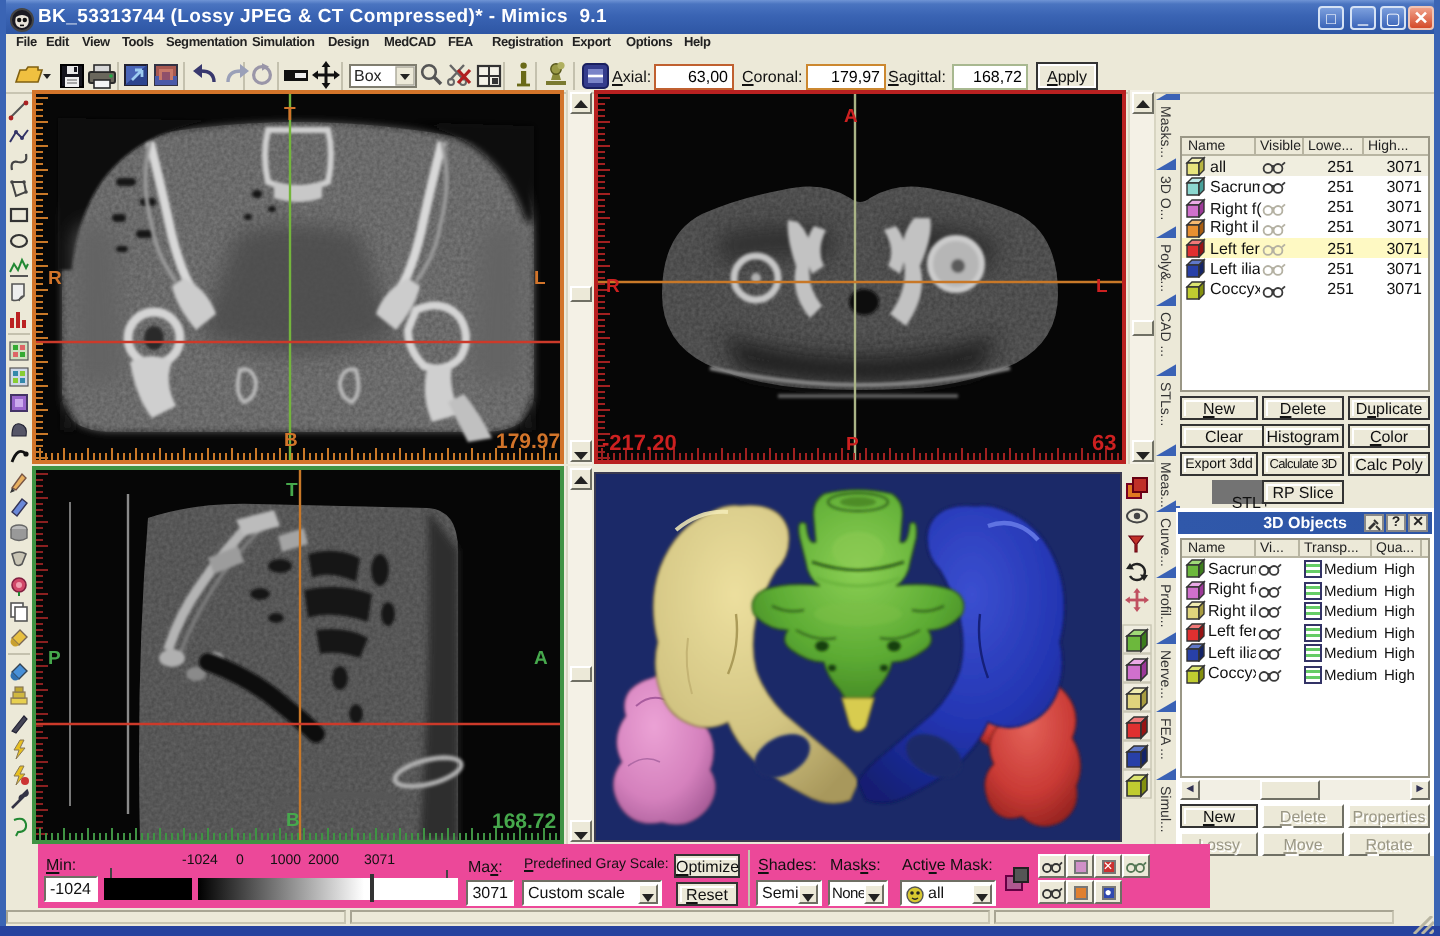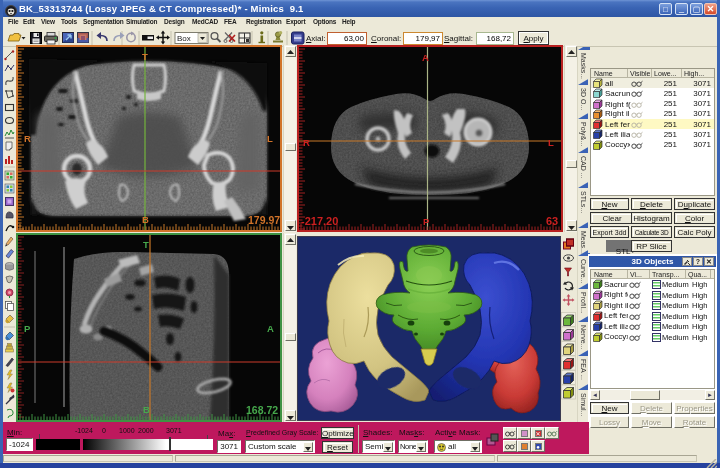--- a/index.html
+++ b/index.html
@@ -1427,21 +1427,21 @@
   <div class="btn abs" style="left:40px;top:0;width:30px;height:10px;"></div>
  </div>
  <div class="btn abs" style="left:2px;top:148px;width:39px;height:12px;line-height:11px;border:1px solid #333;box-shadow:inset 0 0 0 1px #ece9d8, inset 1px 1px 0 1px #fff;"><u>N</u>ew</div>
  <div class="btn abs" style="left:43px;top:148px;width:41px;height:12px;line-height:11px;color:#9a9786;text-shadow:1px 1px 0 #fff;"><u>D</u>elete</div>
  <div class="btn abs" style="left:86px;top:148px;width:41px;height:12px;line-height:11px;color:#9a9786;text-shadow:1px 1px 0 #fff;">Properties</div>
  <div class="btn abs" style="left:2px;top:162px;width:39px;height:12px;line-height:11px;color:#9a9786;text-shadow:1px 1px 0 #fff;">Lossy</div>
  <div class="btn abs" style="left:43px;top:162px;width:41px;height:12px;line-height:11px;color:#9a9786;text-shadow:1px 1px 0 #fff;"><u>M</u>ove</div>
  <div class="btn abs" style="left:86px;top:162px;width:41px;height:12px;line-height:11px;color:#9a9786;text-shadow:1px 1px 0 #fff;"><u>R</u>otate</div>
 </div>
 
-<div class="abs" id="botctl" style="left:3px;top:422px;width:586px;height:32px;background:#be185d;font-size:8px;color:#111;">
+<div class="abs" id="botctl" style="left:19px;top:422px;width:586px;height:32px;background:#ec4899;font-size:8px;color:#111;">
  <span class="abs lbl" style="left:4px;top:6px;"><u>M</u>in:</span>
  <div class="sunk abs" style="left:3px;top:16px;width:27px;height:13px;font-size:8px;line-height:12px;padding-left:2px;">-1024</div>
  <div class="abs" style="left:33px;top:17px;width:44px;height:11px;background:#000;"></div>
  <div class="abs" style="left:36px;top:12px;width:1px;height:5px;background:#444;"></div>
 
  <span class="abs" style="left:72px;top:5px;font-size:7px;">-1024</span>
  <span class="abs" style="left:99px;top:5px;font-size:7px;">0</span>
  <span class="abs" style="left:116px;top:5px;font-size:7px;">1000</span>
  <span class="abs" style="left:135px;top:5px;font-size:7px;">2000</span>
  <span class="abs" style="left:163px;top:5px;font-size:7px;">3071</span>

